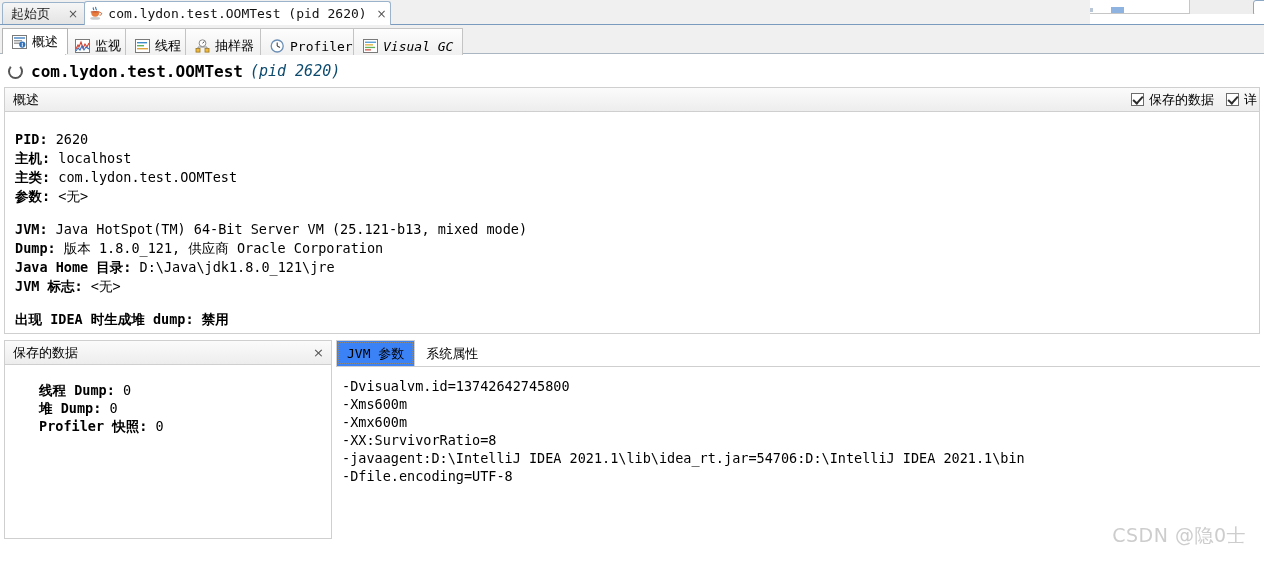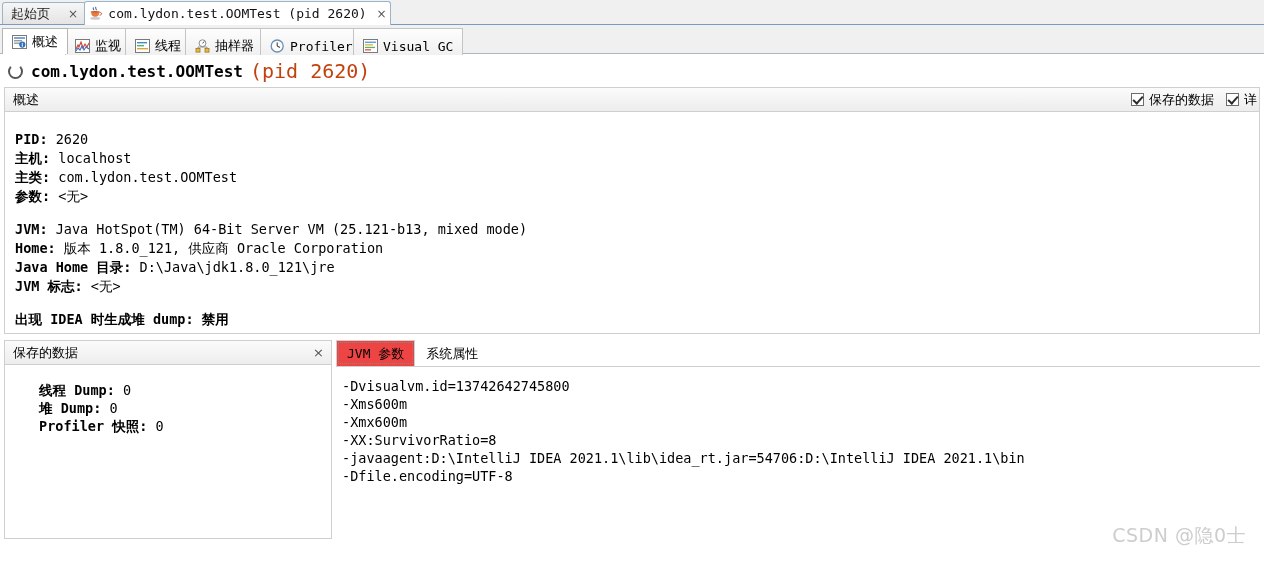--- a/index.html
+++ b/index.html
@@ -52,21 +52,21 @@
     background: #ffffff;
     border: 1px solid #8ba7c4;
     border-radius: 3px;
     box-sizing: border-box;
   }
 
   
   #doc-tabs {
     position: absolute;
     left: 0; top: 0;
-    width: 1264px; height: 25px;
+    width: 1090px; height: 25px;
     background: #f0f0f0;
     box-sizing: border-box;
   }
   #doc-tabs-underline {
     position: absolute;
     left: 0; top: 24px; width: 1264px; height: 1px;
     background: #7a9bbd;
   }
   .doc-tab {
     position: absolute;
@@ -179,23 +179,24 @@
     box-sizing: border-box;
   }
   #app-header .hdr-name {
     font-family: "DejaVu Sans Mono", monospace;
     font-size: 16px;
     font-weight: bold;
     color: #000;
   }
   #app-header .hdr-pid {
     font-family: "DejaVu Sans Mono", monospace;
-    font-size: 20px;
-    color: #c2410c;
+    font-size: 15px;
+    color: #0c4a6e;
     margin-left: 7px;
+    font-style: italic;
   }
 
   
   #overview-bar {
     position: absolute;
     left: 4px; top: 87px;
     width: 1256px; height: 25px;
     background: linear-gradient(to bottom, #fbfbfb 0%, #ededed 100%);
     border: 1px solid #cfcfcf;
     box-sizing: border-box;
@@ -314,21 +315,21 @@
     display: flex;
     align-items: center;
     padding: 0 10px;
     font-size: 13px;
     white-space: nowrap;
     border: 1px solid #cfcfcf;
     border-bottom: none;
     background: linear-gradient(to bottom, #fdfdfd 0%, #ededed 100%);
   }
   .rt-tab.sel {
-    background: #ef4444;
+    background: #3b82f6;
     outline: 1px dotted #888;
     outline-offset: -3px;
   }
   .rt-tab .mono { font-family: "DejaVu Sans Mono", monospace; font-size: 13px; }
   #right-body {
     height: 173px;
     box-sizing: border-box;
     background: #fff;
     padding: 10px 0 0 6px;
     font-family: "DejaVu Sans Mono", monospace;
@@ -447,21 +448,21 @@
     <span class="sub-ico" style="border:none;background:none;">
       <svg width="15" height="14" viewBox="0 0 15 14">
         <circle cx="7.2" cy="7" r="6" fill="#ffffff" stroke="#6b8fb5" stroke-width="1.3"></circle>
         <path d="M7.2 7 L7.2 3.4" stroke="#444" stroke-width="1.1"></path>
         <path d="M7.2 7 L10 8.4" stroke="#444" stroke-width="1.1"></path>
       </svg>
     </span>
     <span class="mono">Profiler</span>
   </div>
 
-  <div class="sub-tab" style="left:353px;">
+  <div class="sub-tab" style="left:353px;font-style:italic;">
     <span class="sub-ico">
       <svg width="13" height="12" viewBox="0 0 13 12">
         <rect x="0" y="0" width="13" height="12" fill="#ffffff"></rect>
         <rect x="1" y="1.6" width="11" height="1.3" fill="#4f9ad4"></rect>
         <rect x="1" y="4.2" width="8" height="1.3" fill="#e0b03a"></rect>
         <rect x="1" y="6.8" width="10" height="1.3" fill="#63b05a"></rect>
         <rect x="1" y="9.2" width="6" height="1.3" fill="#d2564a"></rect>
       </svg>
     </span>
     <span class="mono">Visual GC</span>
@@ -488,21 +489,21 @@
   </span>
 </div>
 
 <div id="details">
   <div class="detail-line"><b>PID:</b><span> 2620</span></div>
   <div class="detail-line"><b>主机:</b><span> localhost</span></div>
   <div class="detail-line"><b>主类:</b><span> com.lydon.test.OOMTest</span></div>
   <div class="detail-line"><b>参数:</b><span> &lt;无&gt;</span></div>
   <div class="blank-line"></div>
   <div class="detail-line"><b>JVM:</b><span> Java HotSpot(TM) 64-Bit Server VM (25.121-b13, mixed mode)</span></div>
-  <div class="detail-line"><b>Home:</b><span> 版本 1.8.0_121, 供应商 Oracle Corporation</span></div>
+  <div class="detail-line"><b>Dump:</b><span> 版本 1.8.0_121, 供应商 Oracle Corporation</span></div>
   <div class="detail-line"><b>Java Home 目录:</b><span> D:\Java\jdk1.8.0_121\jre</span></div>
   <div class="detail-line"><b>JVM 标志:</b><span> &lt;无&gt;</span></div>
   <div class="blank-line"></div>
   <div class="detail-line"><b>出现 IDEA 时生成堆 dump:</b><b> 禁用</b></div>
 </div>
 
 <div id="bottom">
 
   <div id="left-pane">
     <div id="left-tabbar">

